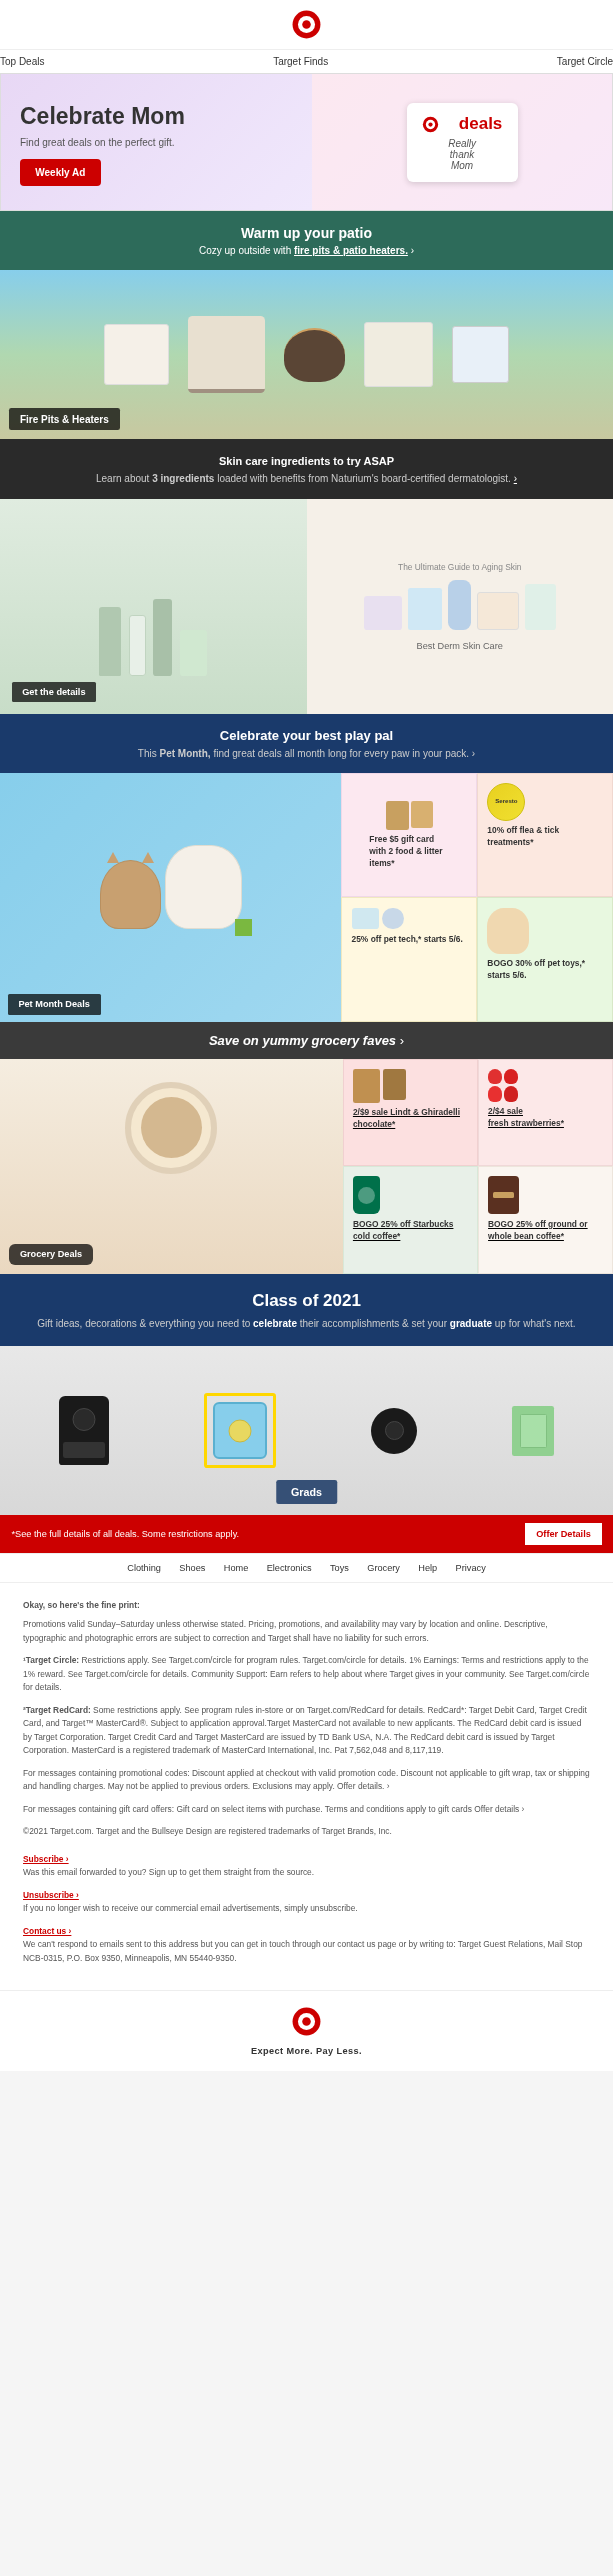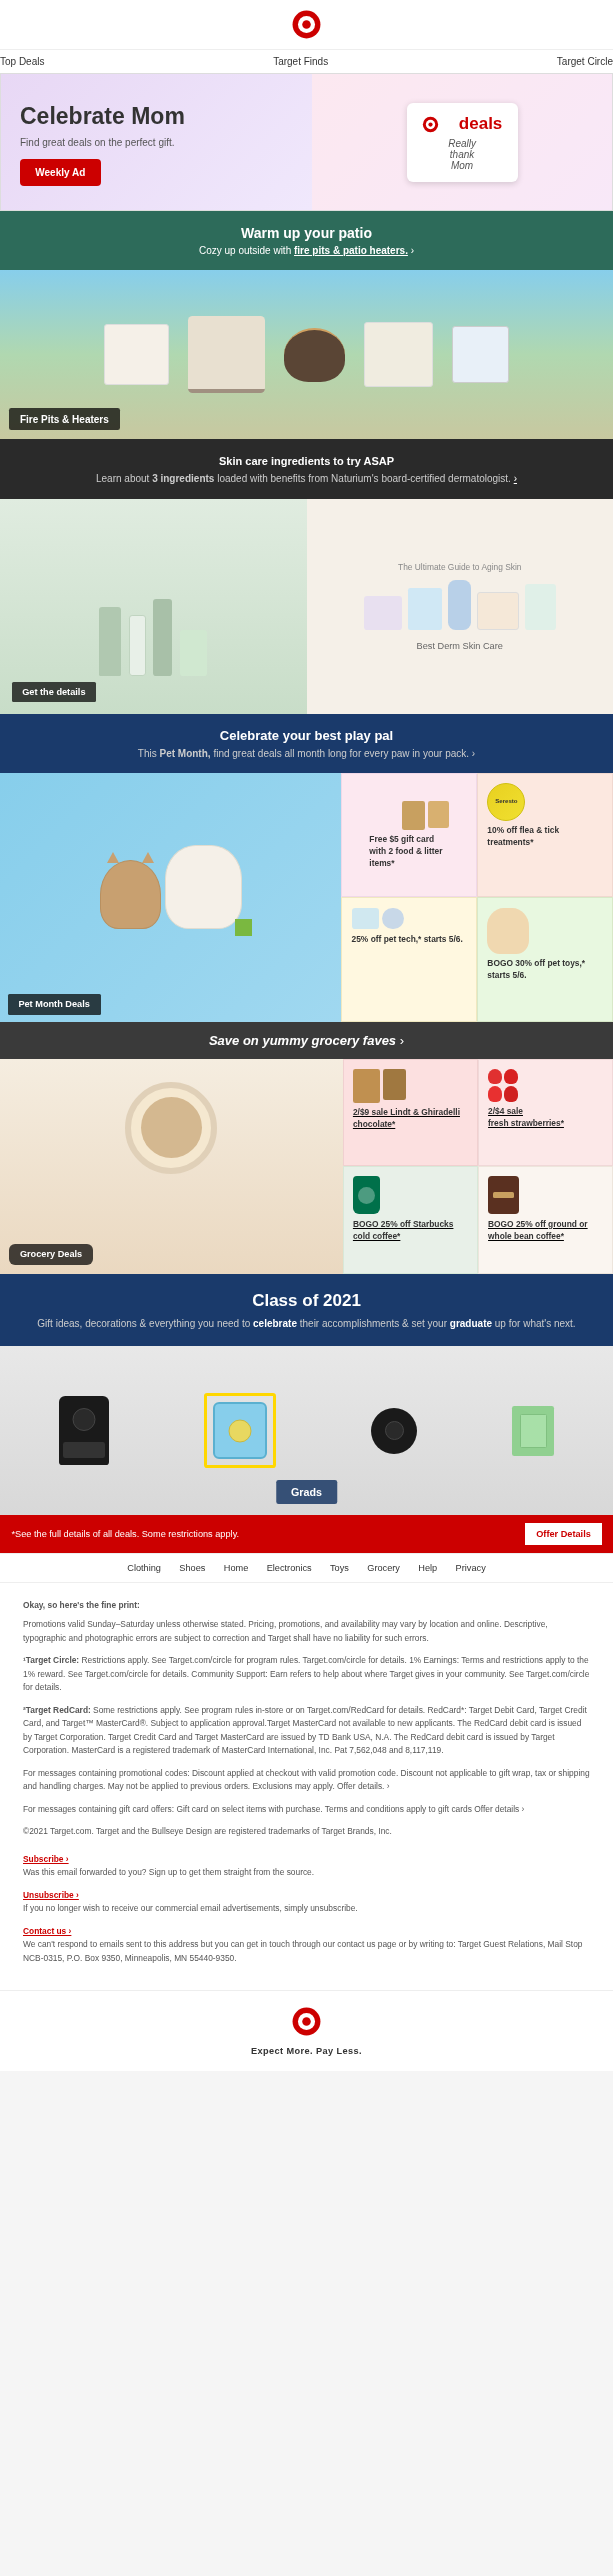--- a/index.html
+++ b/index.html
@@ -136,21 +136,21 @@
 
           <div style="position: absolute; bottom: -7.7px; right: -11.5px; width: 17px; height: 17px; background: #7ab840; border-radius: 50;"></div>
         </div>
       </div>
     </div>
     <div style="background: rgba(0,0,0,0.72); color: #fff; padding: 5.4px 10.7px; font-size: 9.2px; font-weight: bold; border-radius: 1.5px; align-self: flex-start; margin-top: 7.7px;">Pet Month Deals</div>
   </div>
 
   <div style="flex: 1; display: grid; grid-template-columns: 1fr 1fr; grid-template-rows: 1fr 1fr;">
 
-    <div style="background: #fce8f0; padding: 27px; border: 0.8px solid #f0d8e8; display: flex; flex-direction: column; align-items: flex-end; justify-content: flex-start;">
+    <div style="background: #fce8f0; padding: 27px; border: 0.8px solid #f0d8e8; display: flex; flex-direction: column; align-items: center; justify-content: flex-start;">
       <div style="display: flex; gap: 2.3px; margin-bottom: 4.6px;">
         <div style="width: 23px; height: 29px; background: #c8a060; border-radius: 2.3px;"></div>
         <div style="width: 21.5px; height: 27px; background: #d8b070; border-radius: 2.3px;"></div>
       </div>
       <p style="font-size: 8.4px; color: #333; font-weight: bold; line-height: 1.4;">Free $5 gift card with 2 food &amp; litter items*</p>
     </div>
 
     <div style="background: #fce8e0; padding: 9.2px; border: 0.8px solid #f0d8d0; display: flex; flex-direction: column; align-items: flex-start; justify-content: flex-start;">
       <div style="width: 38px; height: 38px; background: linear-gradient(135deg, #e8d020, #f0e030); border-radius: 50%; display: flex; align-items: center; justify-content: center; margin-bottom: 4.6px; border: 1.5px solid #d0c010;">
         <span style="font-size: 6.1px; font-weight: bold; text-align: center; color: #333; line-height: 1.1;">Seresto</span>

